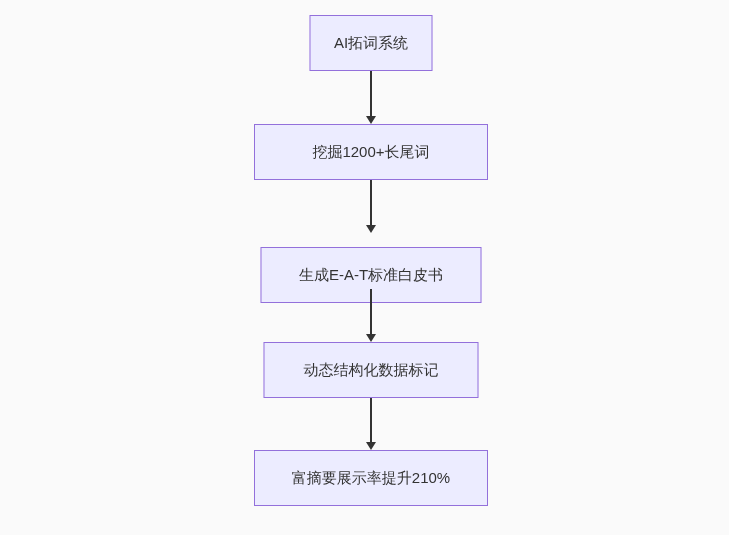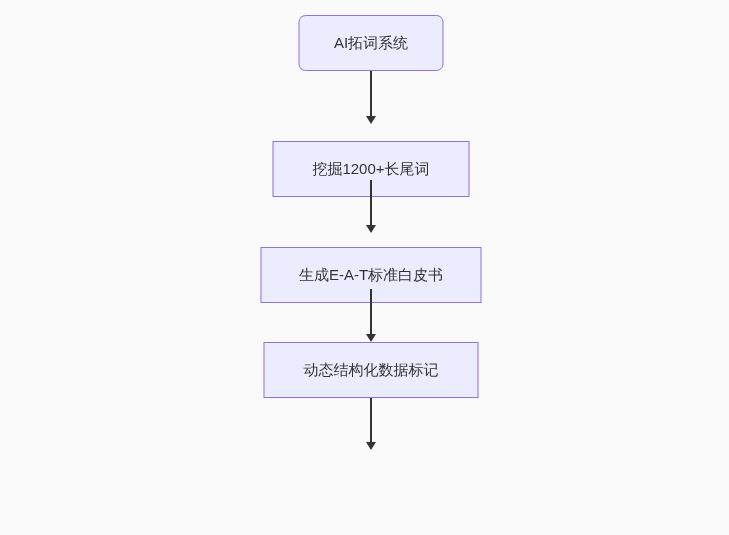--- a/index.html
+++ b/index.html
@@ -28,22 +28,22 @@
     background: var(--node-fill);
     border: 1px solid var(--node-border);
     color: var(--text);
     font-size: 15px;
     display: flex;
     align-items: center;
     justify-content: center;
     text-align: center;
     white-space: nowrap;
   }
-  .n1 { top: 15px;  width: 145px; border-radius: 7px; }
-  .n2 { top: 141px; width: 197px; }
+  .n1 { top: 15px;  width: 123px; }
+  .n2 { top: 124px; width: 234px; }
   .n3 { top: 247px; width: 221px; }
   .n4 { top: 342px; width: 215px; text-align: center; }
   .n5 { top: 450px; width: 234px; }
 
   .arrow {
     position: absolute;
     left: 371px;
     transform: translateX(-50%);
     width: 12px;
     display: flex;
@@ -92,14 +92,15 @@
     <div class="arrow-head"></div>
   </div>
 
   <div class="node n4">动态结构化数据标记</div>
 
   <div class="arrow a4">
     <div class="arrow-line"></div>
     <div class="arrow-head"></div>
   </div>
 
+  <div class="node n5">富摘要展示率提升210%</div>
 
 </div>
 
 </body></html>

